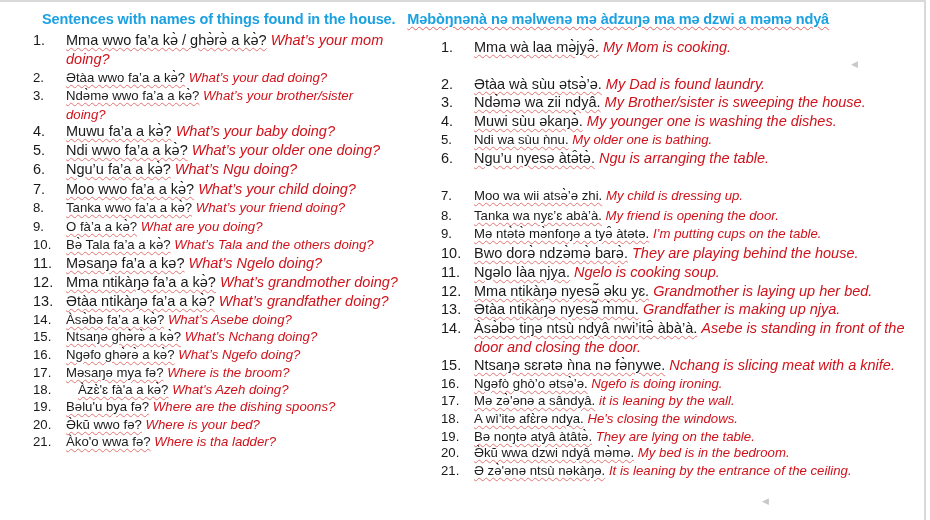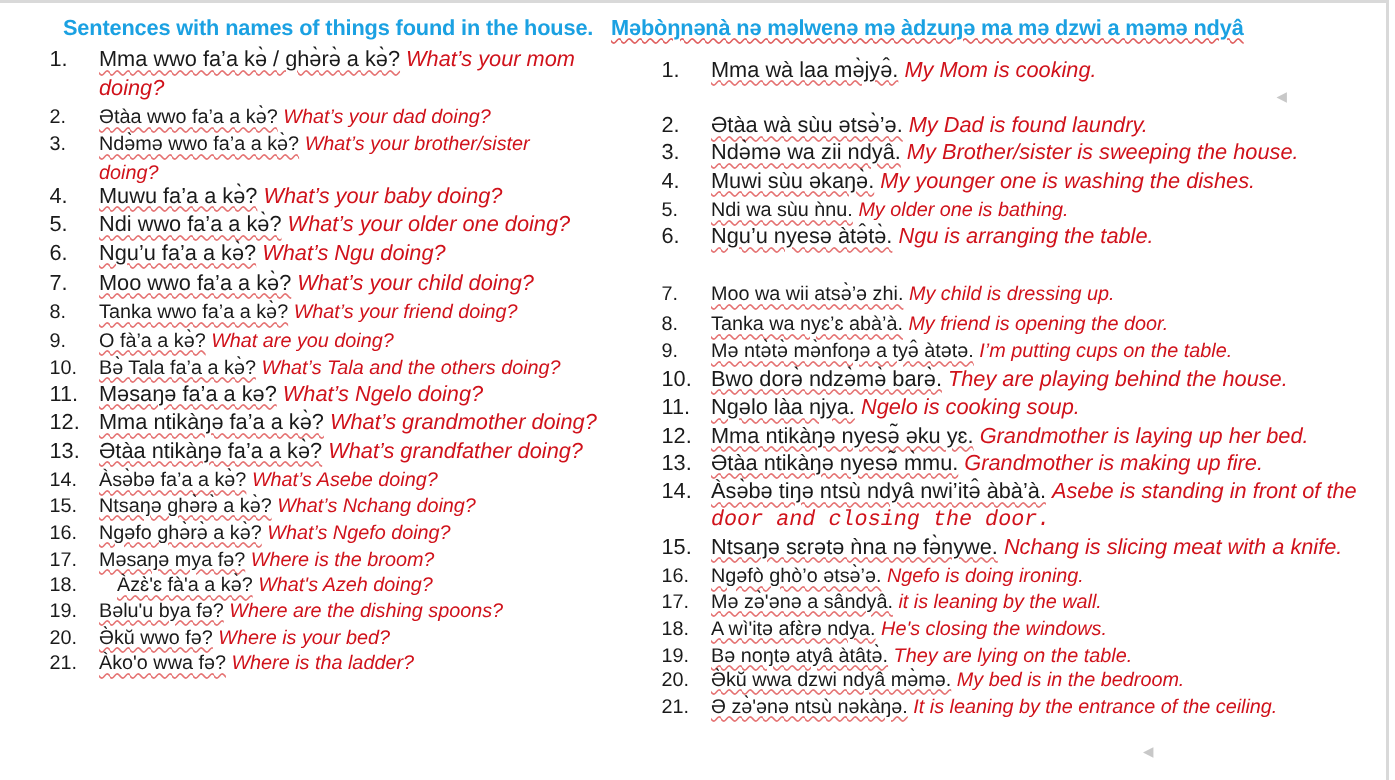--- a/index.html
+++ b/index.html
@@ -178,27 +178,27 @@
       <div class="item big" style="left: 441px; top: 262px;">
         <span class="num">11.</span>
         <span class="txt" style="left:33px"><span class="nat">Ngəlo làa njya.</span> <span class="en">Ngelo is cooking soup.</span></span>
       </div>
       <div class="item big" style="left: 441px; top: 281px;">
         <span class="num">12.</span>
         <span class="txt" style="left:33px"><span class="nat">Mma ntikàŋə nyesə̃ əku yɛ.</span> <span class="en">Grandmother is laying up her bed.</span></span>
       </div>
       <div class="item big" style="left: 441px; top: 299px;">
         <span class="num">13.</span>
-        <span class="txt" style="left:33px"><span class="nat">Ətàa ntikàŋə nyesə̃ m̀mu.</span> <span class="en">Grandmother is making up fire.</span></span>
+        <span class="txt" style="left:33px"><span class="nat">Ətàa ntikàŋə nyesə̃ m̀mu.</span> <span class="en">Grandfather is making up njya.</span></span>
       </div>
       <div class="item big" style="left: 441px; top: 318px;">
         <span class="num">14.</span>
         <span class="txt" style="left:33px"><span class="nat">Àsə̀bə tiŋə ntsù ndyâ  nwi’itə̂  àbà’à.</span> <span class="en">Asebe is standing in front of the</span></span>
       </div>
-      <div class="cont big" style="left: 474px; top: 337px; font-family: Liberation Mono, monospace;">door and closing the door.</div>
+      <div class="cont big" style="left: 474px; top: 337px;">door and closing the door.</div>
       <div class="item big" style="left: 441px; top: 355px;">
         <span class="num">15.</span>
         <span class="txt" style="left:33px"><span class="nat"> Ntsaŋə sɛrətə ǹna nə fə̀nywe.</span> <span class="en">Nchang is slicing meat with a knife.</span></span>
       </div>
       <div class="item" style="left: 441px; top: 374px;">
         <span class="num">16.</span>
         <span class="txt" style="left:33px"><span class="nat">Ngəfò ghò’o ətsə̀’ə.</span> <span class="en">Ngefo is doing ironing.</span></span>
       </div>
       <div class="item" style="left: 441px; top: 391px;">
         <span class="num">17.</span>

